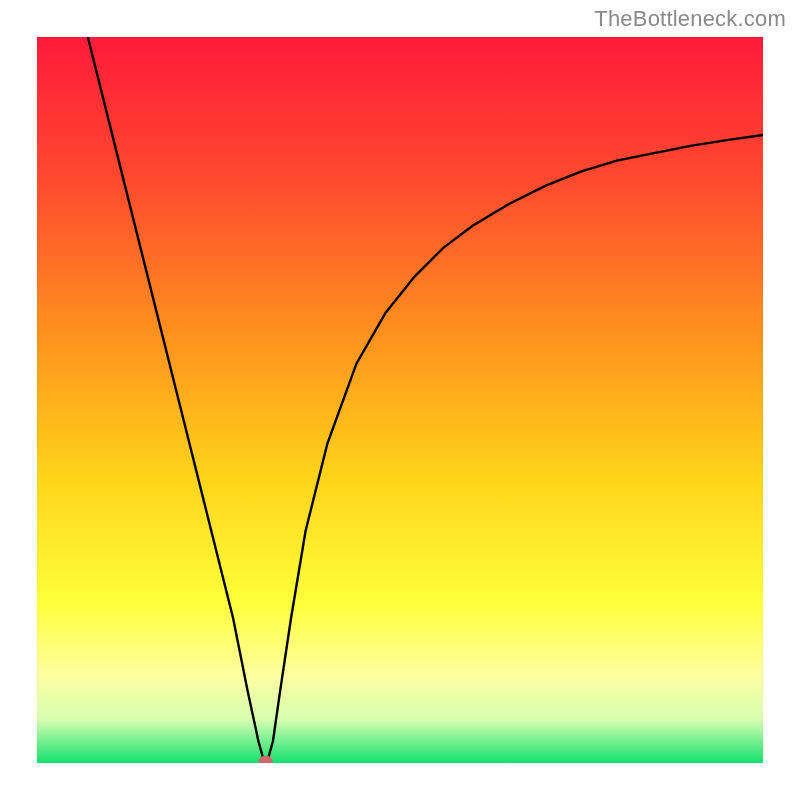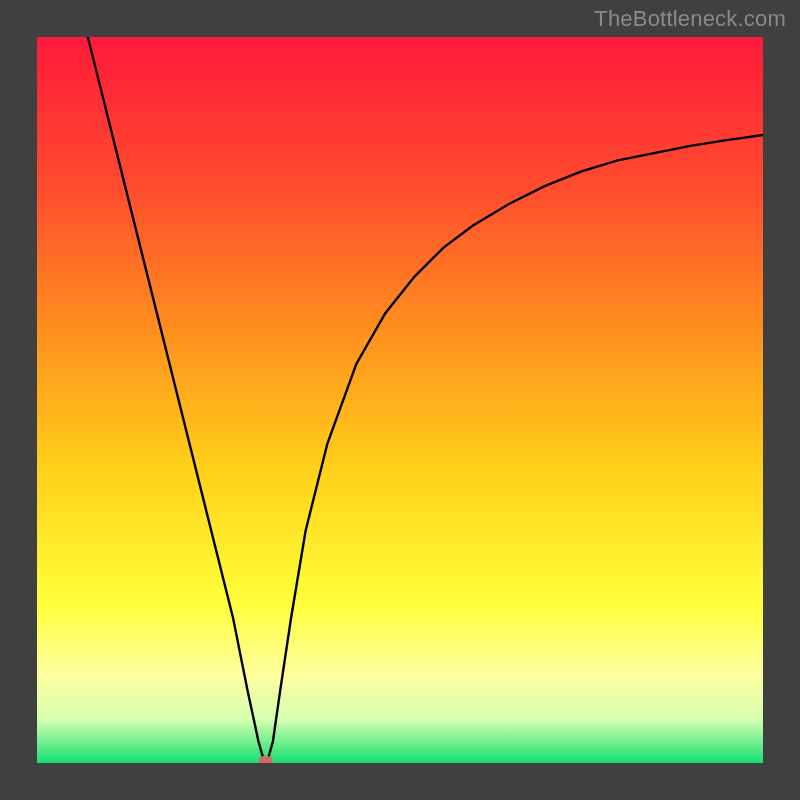--- a/index.html
+++ b/index.html
@@ -10,21 +10,21 @@
     background: #000;
     overflow: hidden;
     font-family: Arial, Helvetica, sans-serif;
   }
   .frame {
     position: absolute;
     left: 0;
     top: 0;
     width: 800px;
     height: 800px;
-    background: #404040;
+    background: #ffffff;
   }
   .plot-area {
     position: absolute;
     left: 37px;
     top: 37px;
     width: 726px;
     height: 726px;
   }
   .watermark {
     position: absolute;

